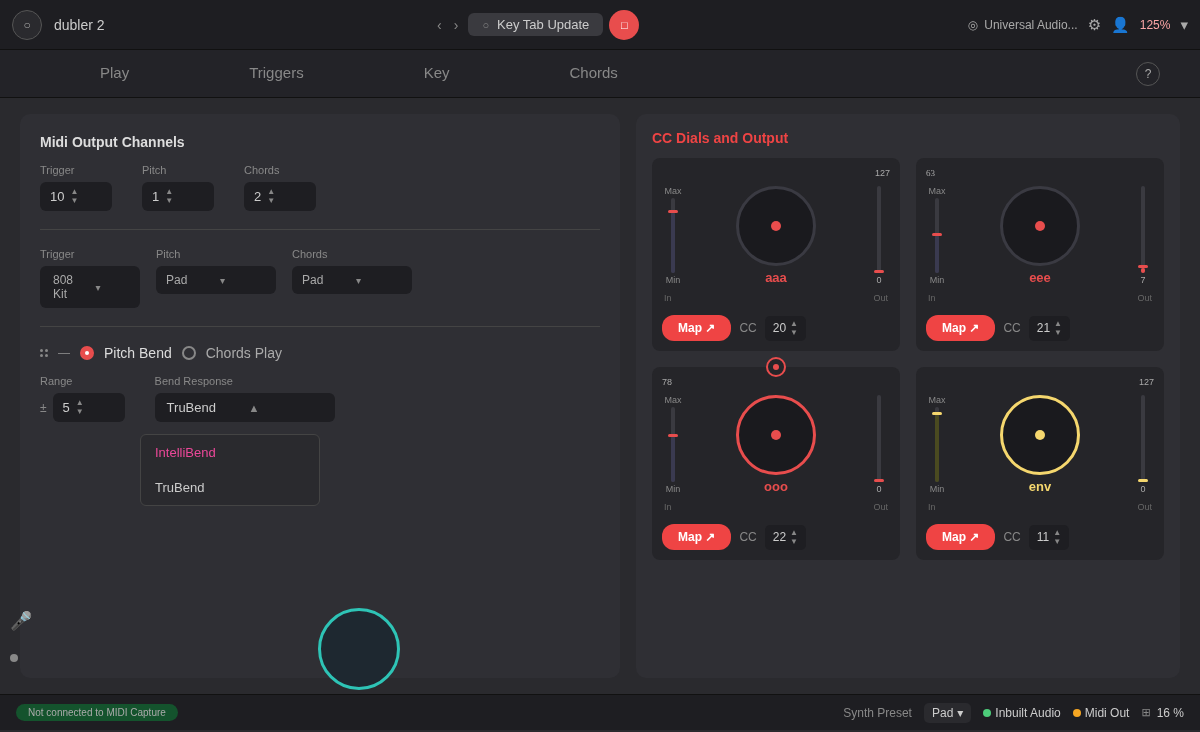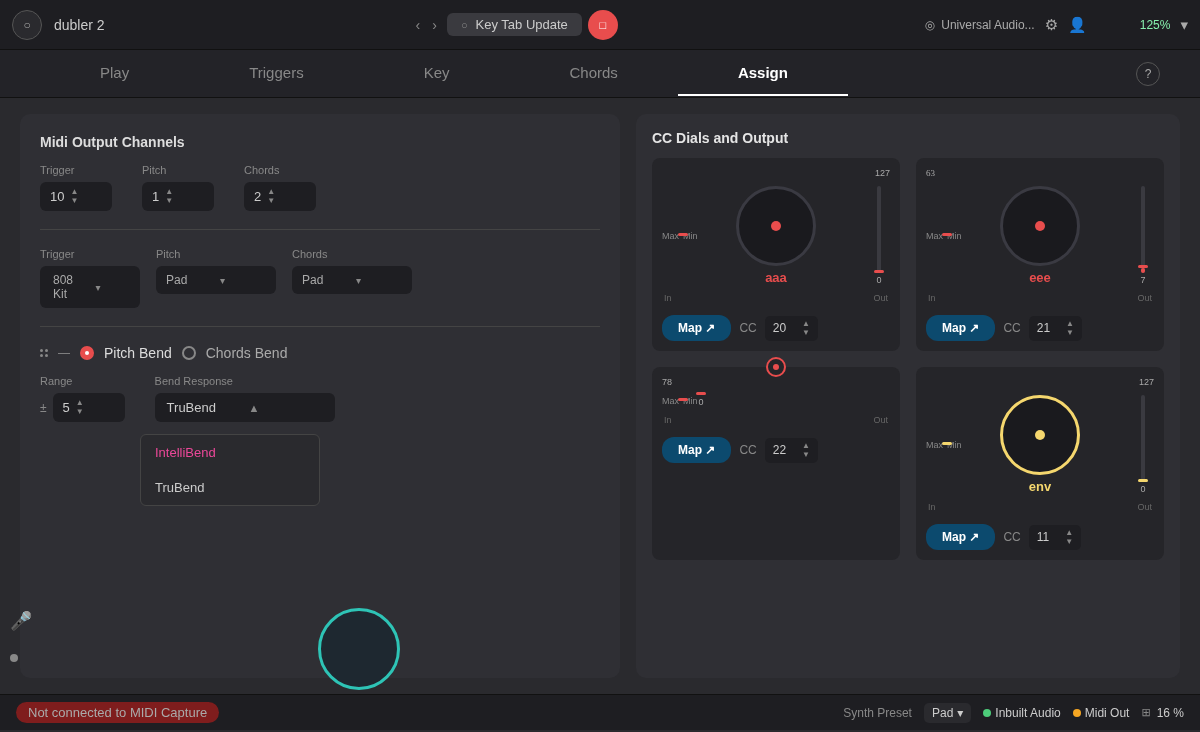--- a/index.html
+++ b/index.html
@@ -81,21 +81,21 @@
       margin-left: auto;
     }
     .universal-audio {
       display: flex; align-items: center; gap: 6px;
       font-size: 12px; color: #aaa;
     }
     .ua-icon { color: #aaa; }
     .top-icon-btn {
       color: #aaa; font-size: 15px; cursor: pointer;
     }
-    .zoom-label { font-size: 12px; color: #86efac; margin-left: 43px; }
+    .zoom-label { font-size: 12px; color: #fca5a5; }
 
     
     .nav-tabs {
       display: flex;
       background: #232328;
       border-bottom: 1px solid #111;
       padding: 0 40px;
       gap: 0;
     }
     .nav-tab {
@@ -266,21 +266,21 @@
     
     .right-panel {
       flex: 1;
       background: #2f2f34;
       border-radius: 10px;
       padding: 16px;
     }
     .cc-title {
       font-size: 14px;
       font-weight: 600;
-      color: #e5e5e5;
+      color: #ef4444;
       margin-bottom: 12px;
     }
     .cc-grid {
       display: grid;
       grid-template-columns: 1fr 1fr;
       gap: 16px;
     }
     .cc-item {
       background: #252529;
       border-radius: 8px;
@@ -291,21 +291,21 @@
     }
     
     .dial-container {
       display: flex;
       align-items: stretch;
       gap: 6px;
       position: relative;
     }
     .vert-slider {
       display: flex;
-      flex-direction: row;
+      flex-direction: column;
       align-items: center;
       gap: 2px;
       width: 22px;
     }
     .slider-label-top, .slider-label-bot {
       font-size: 9px;
       color: #888;
     }
     .vert-track {
       flex: 1;
@@ -369,37 +369,37 @@
       padding: 0 2px;
     }
     
     .map-row {
       display: flex;
       align-items: center;
       gap: 8px;
       margin-top: 4px;
     }
     .map-btn {
-      background: #0c4a6e;
+      background: #ef4444;
       border: none;
       border-radius: 12px;
       color: #fff;
       font-size: 12px;
       font-weight: 600;
       padding: 6px 16px;
       cursor: pointer;
       display: flex; align-items: center; gap: 4px;
     }
     .cc-label { font-size: 12px; color: #888; }
     .cc-number-input {
       display: flex; align-items: center;
       background: #1e1e22;
       border-radius: 5px;
       padding: 4px 8px;
-      gap: 16px;
+      gap: 4px;
     }
     .cc-number-input span { font-size: 12px; color: #ccc; }
 
     
     .dial-knob.env-style {
       border-color: #f5d76e;
       background: #1a1a1e;
     }
     .dial-knob.env-style .dial-knob-inner { background: #f5d76e; }
 
@@ -407,24 +407,24 @@
     .status-bar {
       height: 36px;
       background: #1e1e22;
       display: flex;
       align-items: center;
       padding: 0 16px;
       gap: 12px;
       border-top: 1px solid #111;
     }
     .not-connected {
-      background: #7f1d1d;
+      background: #14532d;
       border-radius: 12px;
       padding: 3px 12px;
-      font-size: 13px;
+      font-size: 10px;
       color: #aaa;
     }
     .status-right {
       margin-left: auto;
       display: flex;
       align-items: center;
       gap: 12px;
     }
     .synth-preset-label { font-size: 12px; color: #888; }
     .synth-preset-dropdown {
@@ -488,23 +488,20 @@
     <span>Play</span>
   </div>
   <div class="nav-tab">
     <span>Triggers</span>
   </div>
   <div class="nav-tab">
     <span>Key</span>
   </div>
   <div class="nav-tab">
     <span>Chords</span>
-  </div>
-  <div class="nav-tab active">
-    <span>Assign</span>
   </div>
   <div class="help-btn">
     <span>?</span>
   </div>
 </div>
 
 <div class="main-content">
 
   <div class="left-panel">
 
@@ -585,21 +582,21 @@
             <div class="grid-dot"></div>
               <div class="grid-dot"></div>
           </div>
         </div>
         <span class="bend-dash">—</span>
         <div class="radio-active">
           <div class="inner"></div>
         </div>
         <span class="bend-label">Pitch Bend</span>
         <div class="radio-inactive"></div>
-        <span class="bend-sub-label">Chords Bend</span>
+        <span class="bend-sub-label">Chords Play</span>
       </div>
 
       <div class="bend-controls">
         <div class="range-col">
           <label>Range</label>
           <div class="range-input-row">
             <span class="plusminus">±</span>
             <div class="number-input">
               <span>5</span>
               <div class="stepper">
@@ -729,20 +726,26 @@
         <div style="font-size:9px;color:#aaa;text-align:left;">78</div>
         <div class="dial-container">
           <div class="vert-slider">
             <span class="slider-label-top">Max</span>
             <div class="vert-track">
               <div class="vert-fill" style="height:60%;background:#3a3a50;"></div>
               <div class="vert-thumb" style="bottom:60%;"></div>
             </div>
             <span class="slider-label-bot">Min</span>
           </div>
+          <div class="dial-center">
+            <div class="dial-knob ooo-ring">
+              <div class="dial-knob-inner"></div>
+            </div>
+            <div class="dial-knob-label">ooo</div>
+          </div>
           <div class="right-vert-slider">
             <div class="vert-track">
               <div class="vert-fill" style="height:0%;background:#e84d4d;"></div>
               <div class="vert-thumb" style="bottom:0%;background:#e84d4d;"></div>
             </div>
             <span style="font-size:9px;color:#aaa;">0</span>
           </div>
         </div>
         <div class="in-out-labels">
           <span>In</span>

